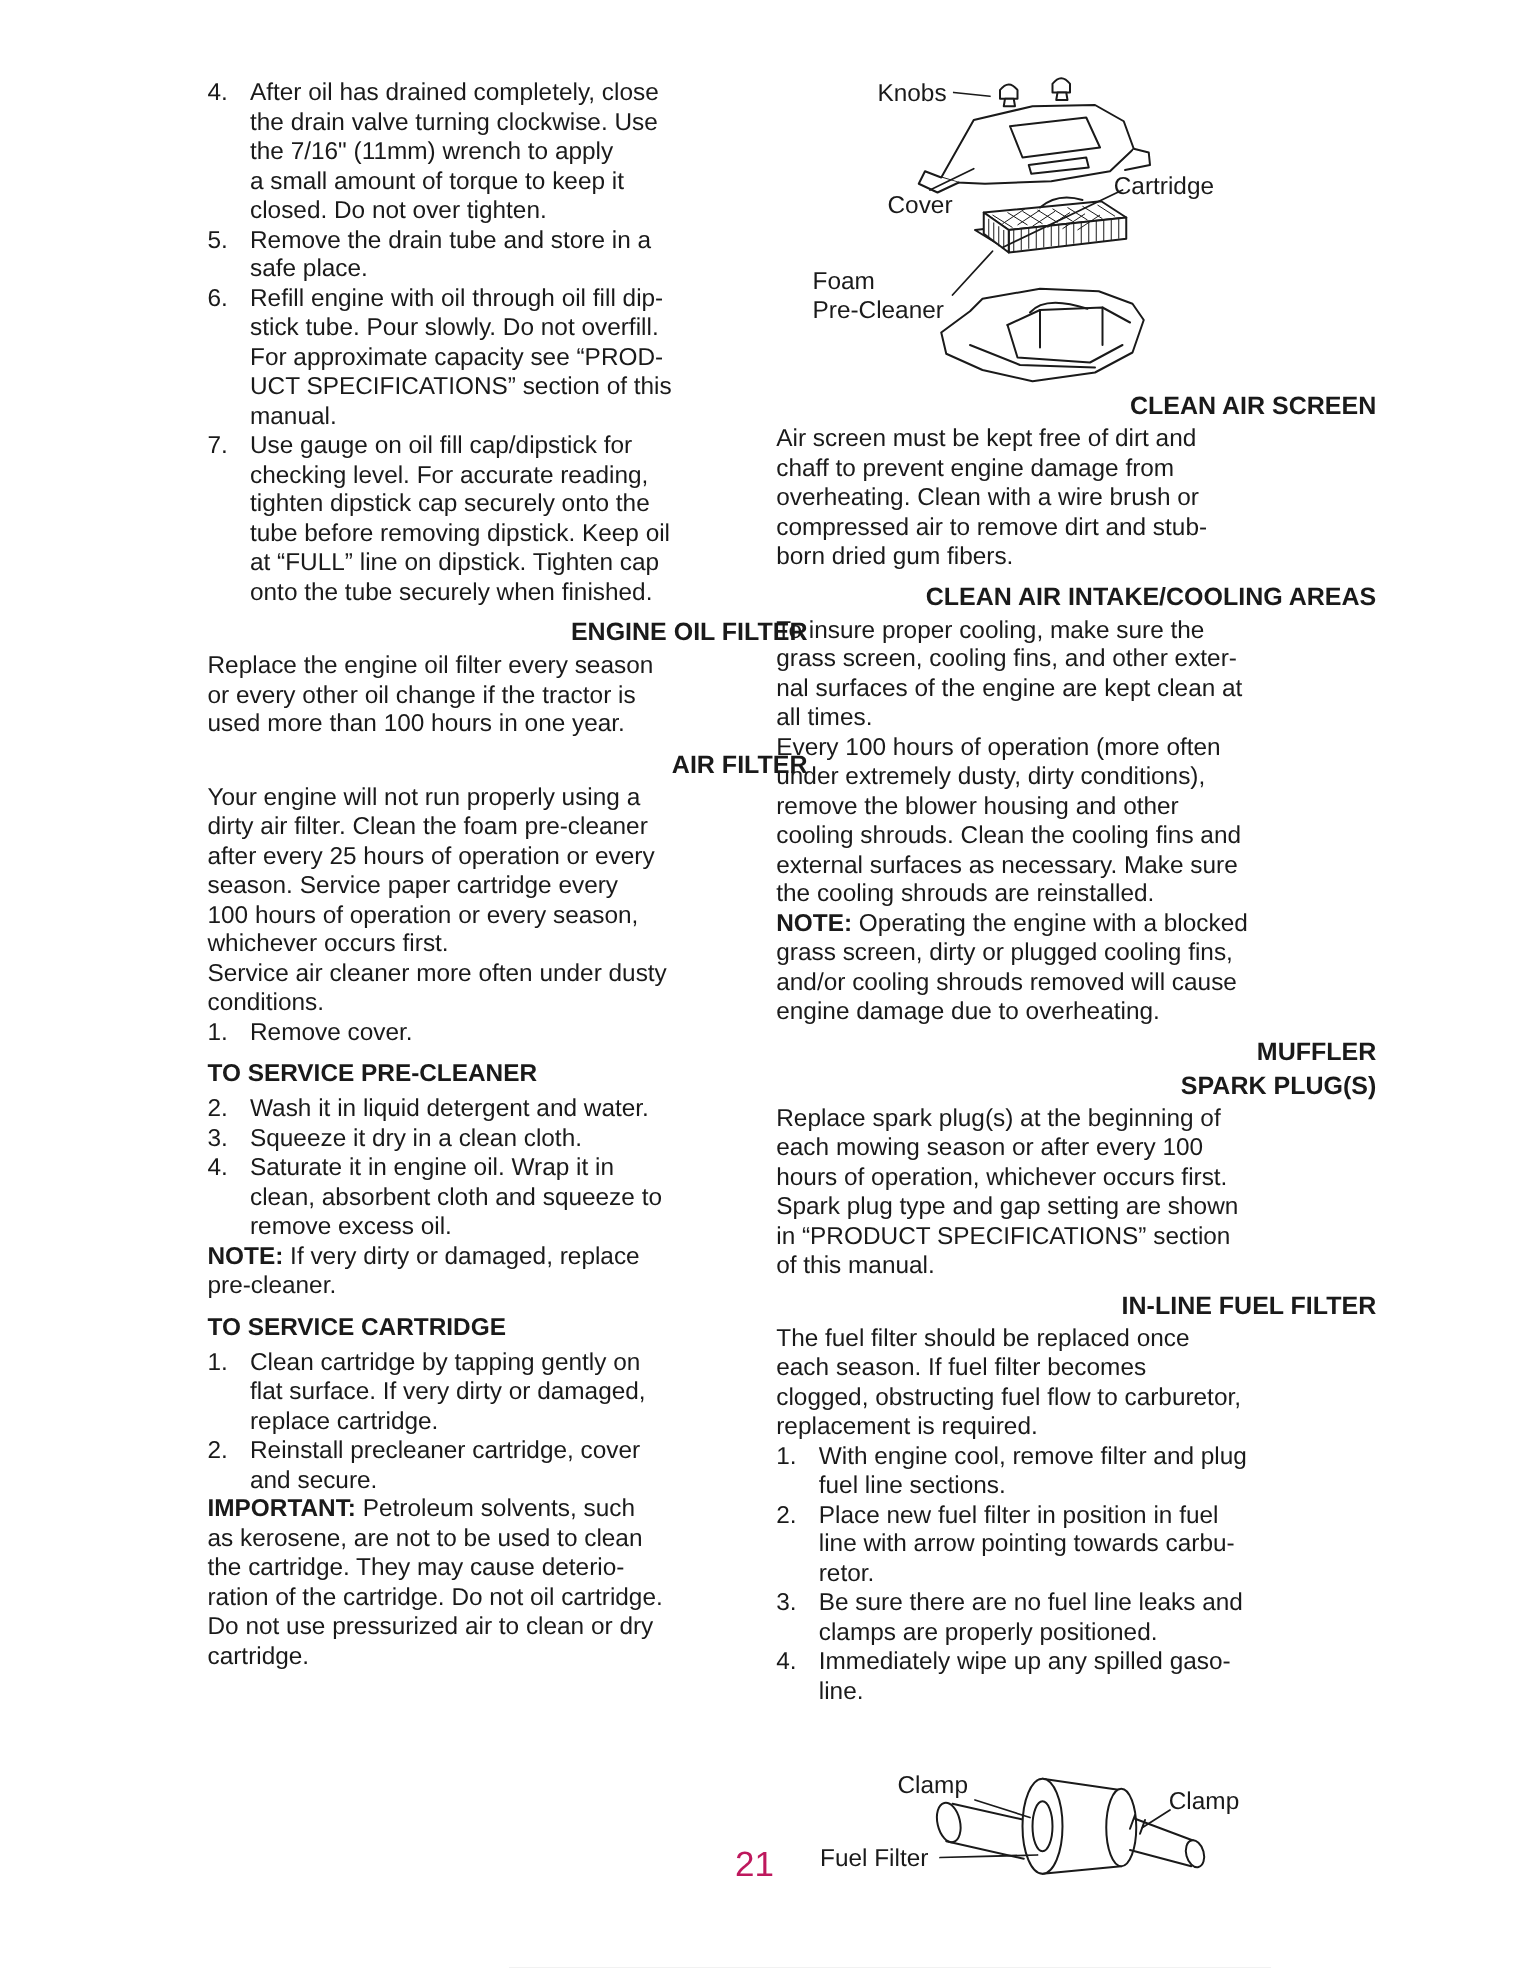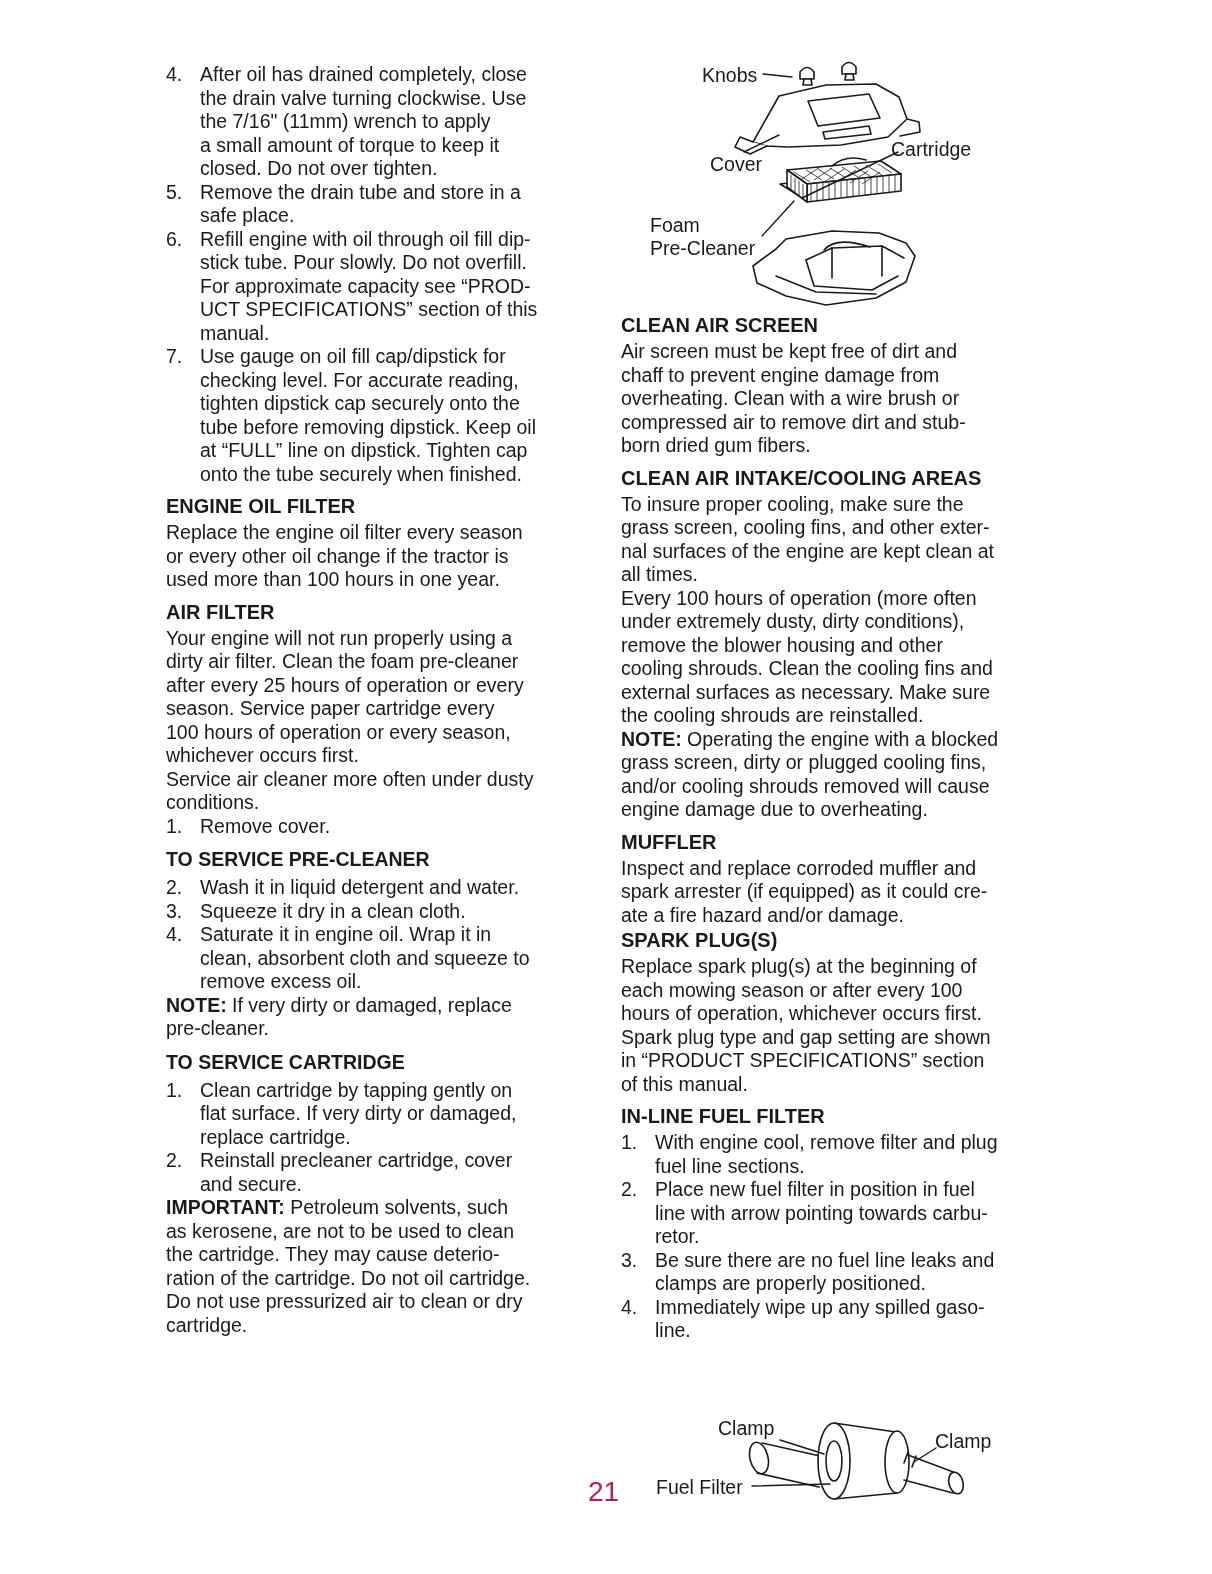--- a/index.html
+++ b/index.html
@@ -3,21 +3,21 @@
 <meta charset="utf-8">
 <style>
   html,body{margin:0;padding:0;background:#e8e8e8;}
   .page{
     position:relative;width:1212px;height:1574px;background:#ffffff;
     font-family:"Liberation Sans", sans-serif;color:#1a1a1a;overflow:hidden;
   }
   .col{position:absolute;font-size:19.5px;line-height:23.5px;}
   .col-left{left:166px;top:63px;width:480px;}
   .col-right{left:621px;top:313px;width:480px;}
-  .head{font-size:20px;font-weight:700;margin:8px 0 3px 0;line-height:24px;}
+  .head{font-size:20px;font-weight:700;margin:8px 0 3px 0;line-height:24px;text-align:right;}
   .head.first{margin-top:0;}
   .head.tight{margin-top:1px;}
   .subhead{font-size:19.5px;font-weight:700;margin:9px 0 5px 0;line-height:24px;}
   .para{margin:0;white-space:pre-line;}
   .mixed{margin:0;}
   .pl{white-space:pre-line;}
   .b{font-weight:700;}
   .li{display:flex;margin:0;}
   .li .num{flex:0 0 34px;white-space:nowrap;}
   .li .txt{white-space:pre-line;}
@@ -138,33 +138,34 @@
 remove the blower housing and other
 cooling shrouds. Clean the cooling fins and
 external surfaces as necessary. Make sure
 the cooling shrouds are reinstalled.</p>
     <p class="mixed"><span class="b">NOTE:</span> <span class="pl">Operating the engine with a blocked
 grass screen, dirty or plugged cooling fins,
 and/or cooling shrouds removed will cause
 engine damage due to overheating.</span></p>
 
     <div class="head">MUFFLER</div>
-    <p class="para">Inspect and replace corroded muffler and
-spark arrester (if equipped) as it could cre-
-ate a fire hazard and/or damage.</p>
 
     <div class="head tight">SPARK PLUG(S)</div>
     <p class="para">Replace spark plug(s) at the beginning of
 each mowing season or after every 100
 hours of operation, whichever occurs first.
 Spark plug type and gap setting are shown
 in “PRODUCT SPECIFICATIONS” section
 of this manual.</p>
 
     <div class="head">IN-LINE FUEL FILTER</div>
+    <p class="para">The fuel filter should be replaced once
+each season. If fuel filter becomes
+clogged, obstructing fuel flow to carburetor,
+replacement is required.</p>
     <div class="li">
         <span class="num">1.</span>
         <span class="txt">With engine cool, remove filter and plug
 fuel line sections.</span>
       </div>
     <div class="li">
         <span class="num">2.</span>
         <span class="txt">Place new fuel filter in position in fuel
 line with arrow pointing towards carbu-
 retor.</span>

